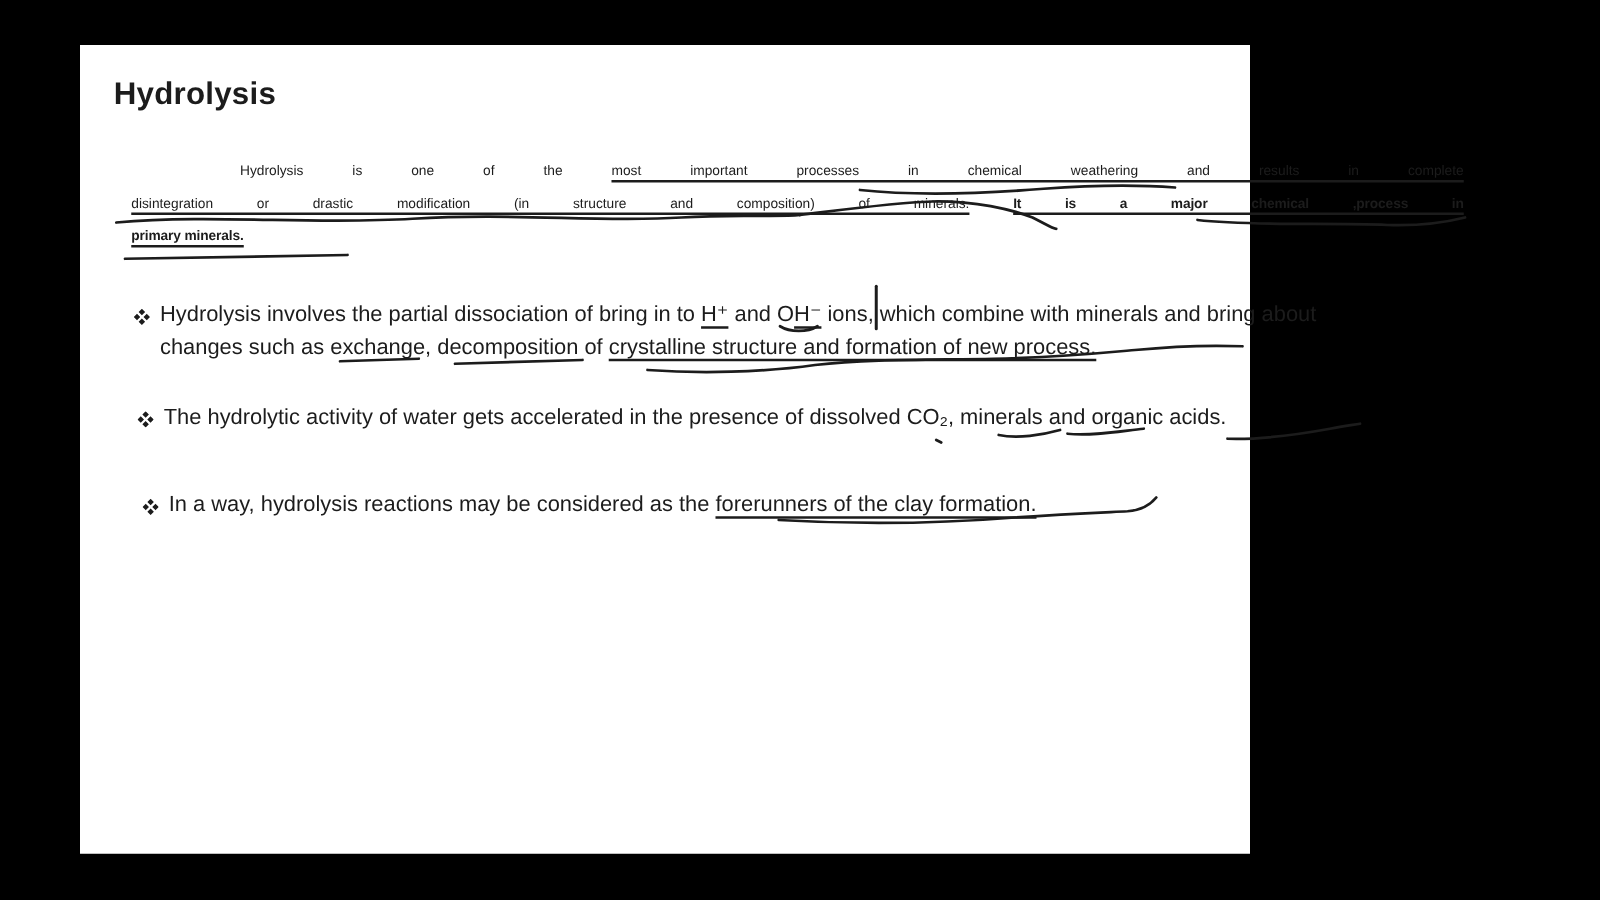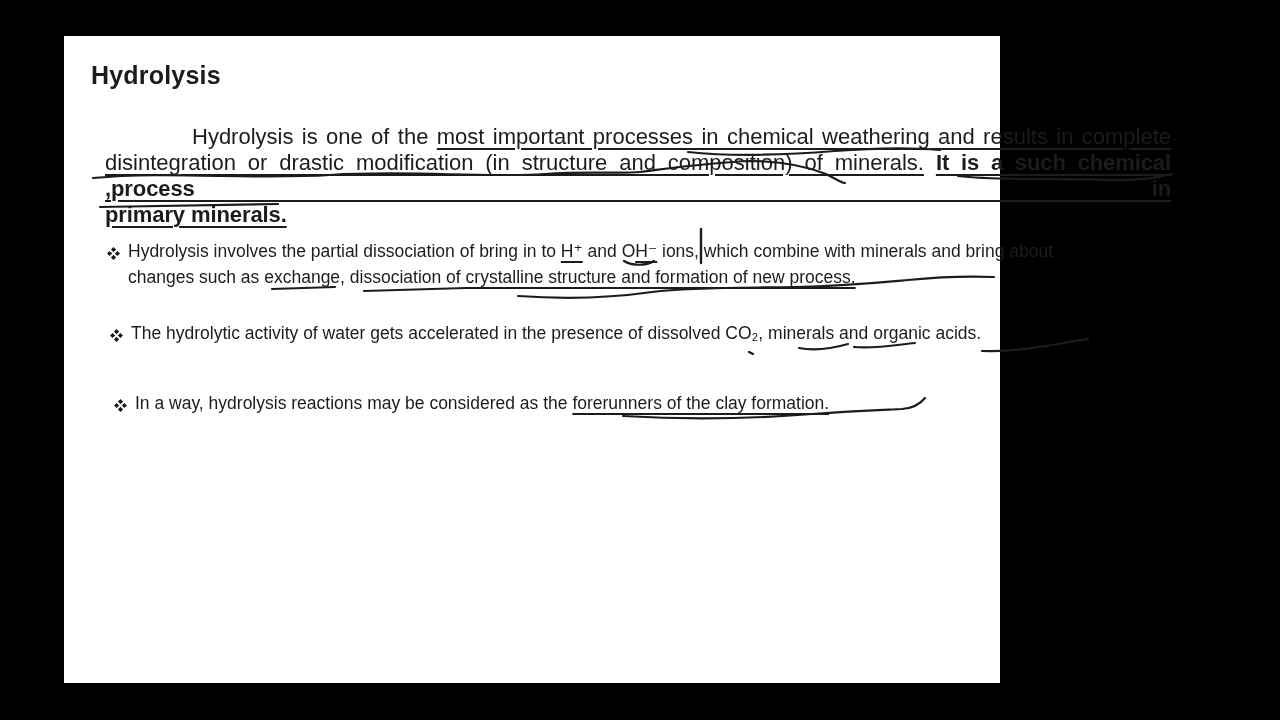--- a/index.html
+++ b/index.html
@@ -1,20 +1,20 @@
 <!DOCTYPE html>
 <html><head>
 <meta charset="utf-8">
 <style>
   html,body{margin:0;padding:0;background:#000;}
   .stage{position:relative;width:1280px;height:720px;background:#000;overflow:hidden;
          font-family:"Liberation Sans","DejaVu Sans",sans-serif;}
   .slide{position:absolute;left:64px;top:36px;width:936px;height:647px;background:#fff;color:#1c1c1c;}
   .title{position:absolute;left:27px;top:24px;margin:0;font-size:25px;line-height:30px;font-weight:700;letter-spacing:0.2px;}
-  .para{position:absolute;left:41px;top:88px;width:1066px;font-size:22px;}
+  .para{position:absolute;left:41px;top:88px;width:1066px;font-size:11px;}
   .bullet{position:absolute;display:flex;font-size:17.5px;}
   .bullet .marker{flex:none;width:21px;padding-top:6px;}
   .bullet .btext{flex:none;}
   .ln{line-height:26px;}
   .jl{text-align:justify;text-align-last:justify;}
   .nw{white-space:nowrap;}
   .ind{text-indent:87px;}
   .su{text-decoration:underline;text-decoration-thickness:1.7px;text-underline-offset:4px;}
   .sb{font-weight:700;letter-spacing:-0.1px;text-align:center;}
   .overlay{position:absolute;left:0;top:0;width:1280px;height:720px;pointer-events:none;}
@@ -22,33 +22,33 @@
 </head>
 <body>
 
 <div class="stage">
   <div class="slide">
 
     <h1 class="title">Hydrolysis</h1>
 
     <div class="para">
         <div class="ln jl ind"><span>Hydrolysis is one of the </span><span class="su">most important processes in chemical weathering and results in complete</span></div>
-        <div class="ln jl"><span class="su">disintegration or drastic modification (in structure and composition) of minerals.</span><span> </span><span class="sb su">It is a such chemical ,process in</span></div>
+        <div class="ln jl"><span class="su">disintegration or drastic modification (in structure and composition) of minerals.</span><span> </span><span class="sb su">It is a major chemical ,process in</span></div>
         <div class="ln"><span class="sb su">primary minerals.</span></div>
       </div>
 
     <div class="bullet" style="left:43px;top:202px;">
       <span class="marker">
         <svg width="13" height="13" viewBox="0 0 16 16">
             <path fill="#1c1c1c" d="M8 0 L11.2 3.2 8 6.4 4.8 3.2 Z M0 8 L3.2 4.8 6.4 8 3.2 11.2 Z M16 8 L12.8 4.8 9.6 8 12.8 11.2 Z M8 16 L4.8 12.8 8 9.6 11.2 12.8 Z"></path>
           </svg>
       </span>
       <div class="btext">
           <div class="ln nw"><span>Hydrolysis involves the partial dissociation of bring in to </span><span class="su">H⁺</span><span> and O</span><span class="su">H⁻</span><span> ions, which combine with minerals and bring about</span></div>
-          <div class="ln nw"><span>changes such as exchange, dissociation of </span><span class="su">crystalline structure and formation of new process.</span></div>
+          <div class="ln nw"><span>changes such as exchange, decomposition of </span><span class="su">crystalline structure and formation of new process.</span></div>
         </div>
     </div>
 
     <div class="bullet" style="left:46px;top:284px;">
       <span class="marker">
         <svg width="13" height="13" viewBox="0 0 16 16">
             <path fill="#1c1c1c" d="M8 0 L11.2 3.2 8 6.4 4.8 3.2 Z M0 8 L3.2 4.8 6.4 8 3.2 11.2 Z M16 8 L12.8 4.8 9.6 8 12.8 11.2 Z M8 16 L4.8 12.8 8 9.6 11.2 12.8 Z"></path>
           </svg>
       </span>
       <div class="btext">

